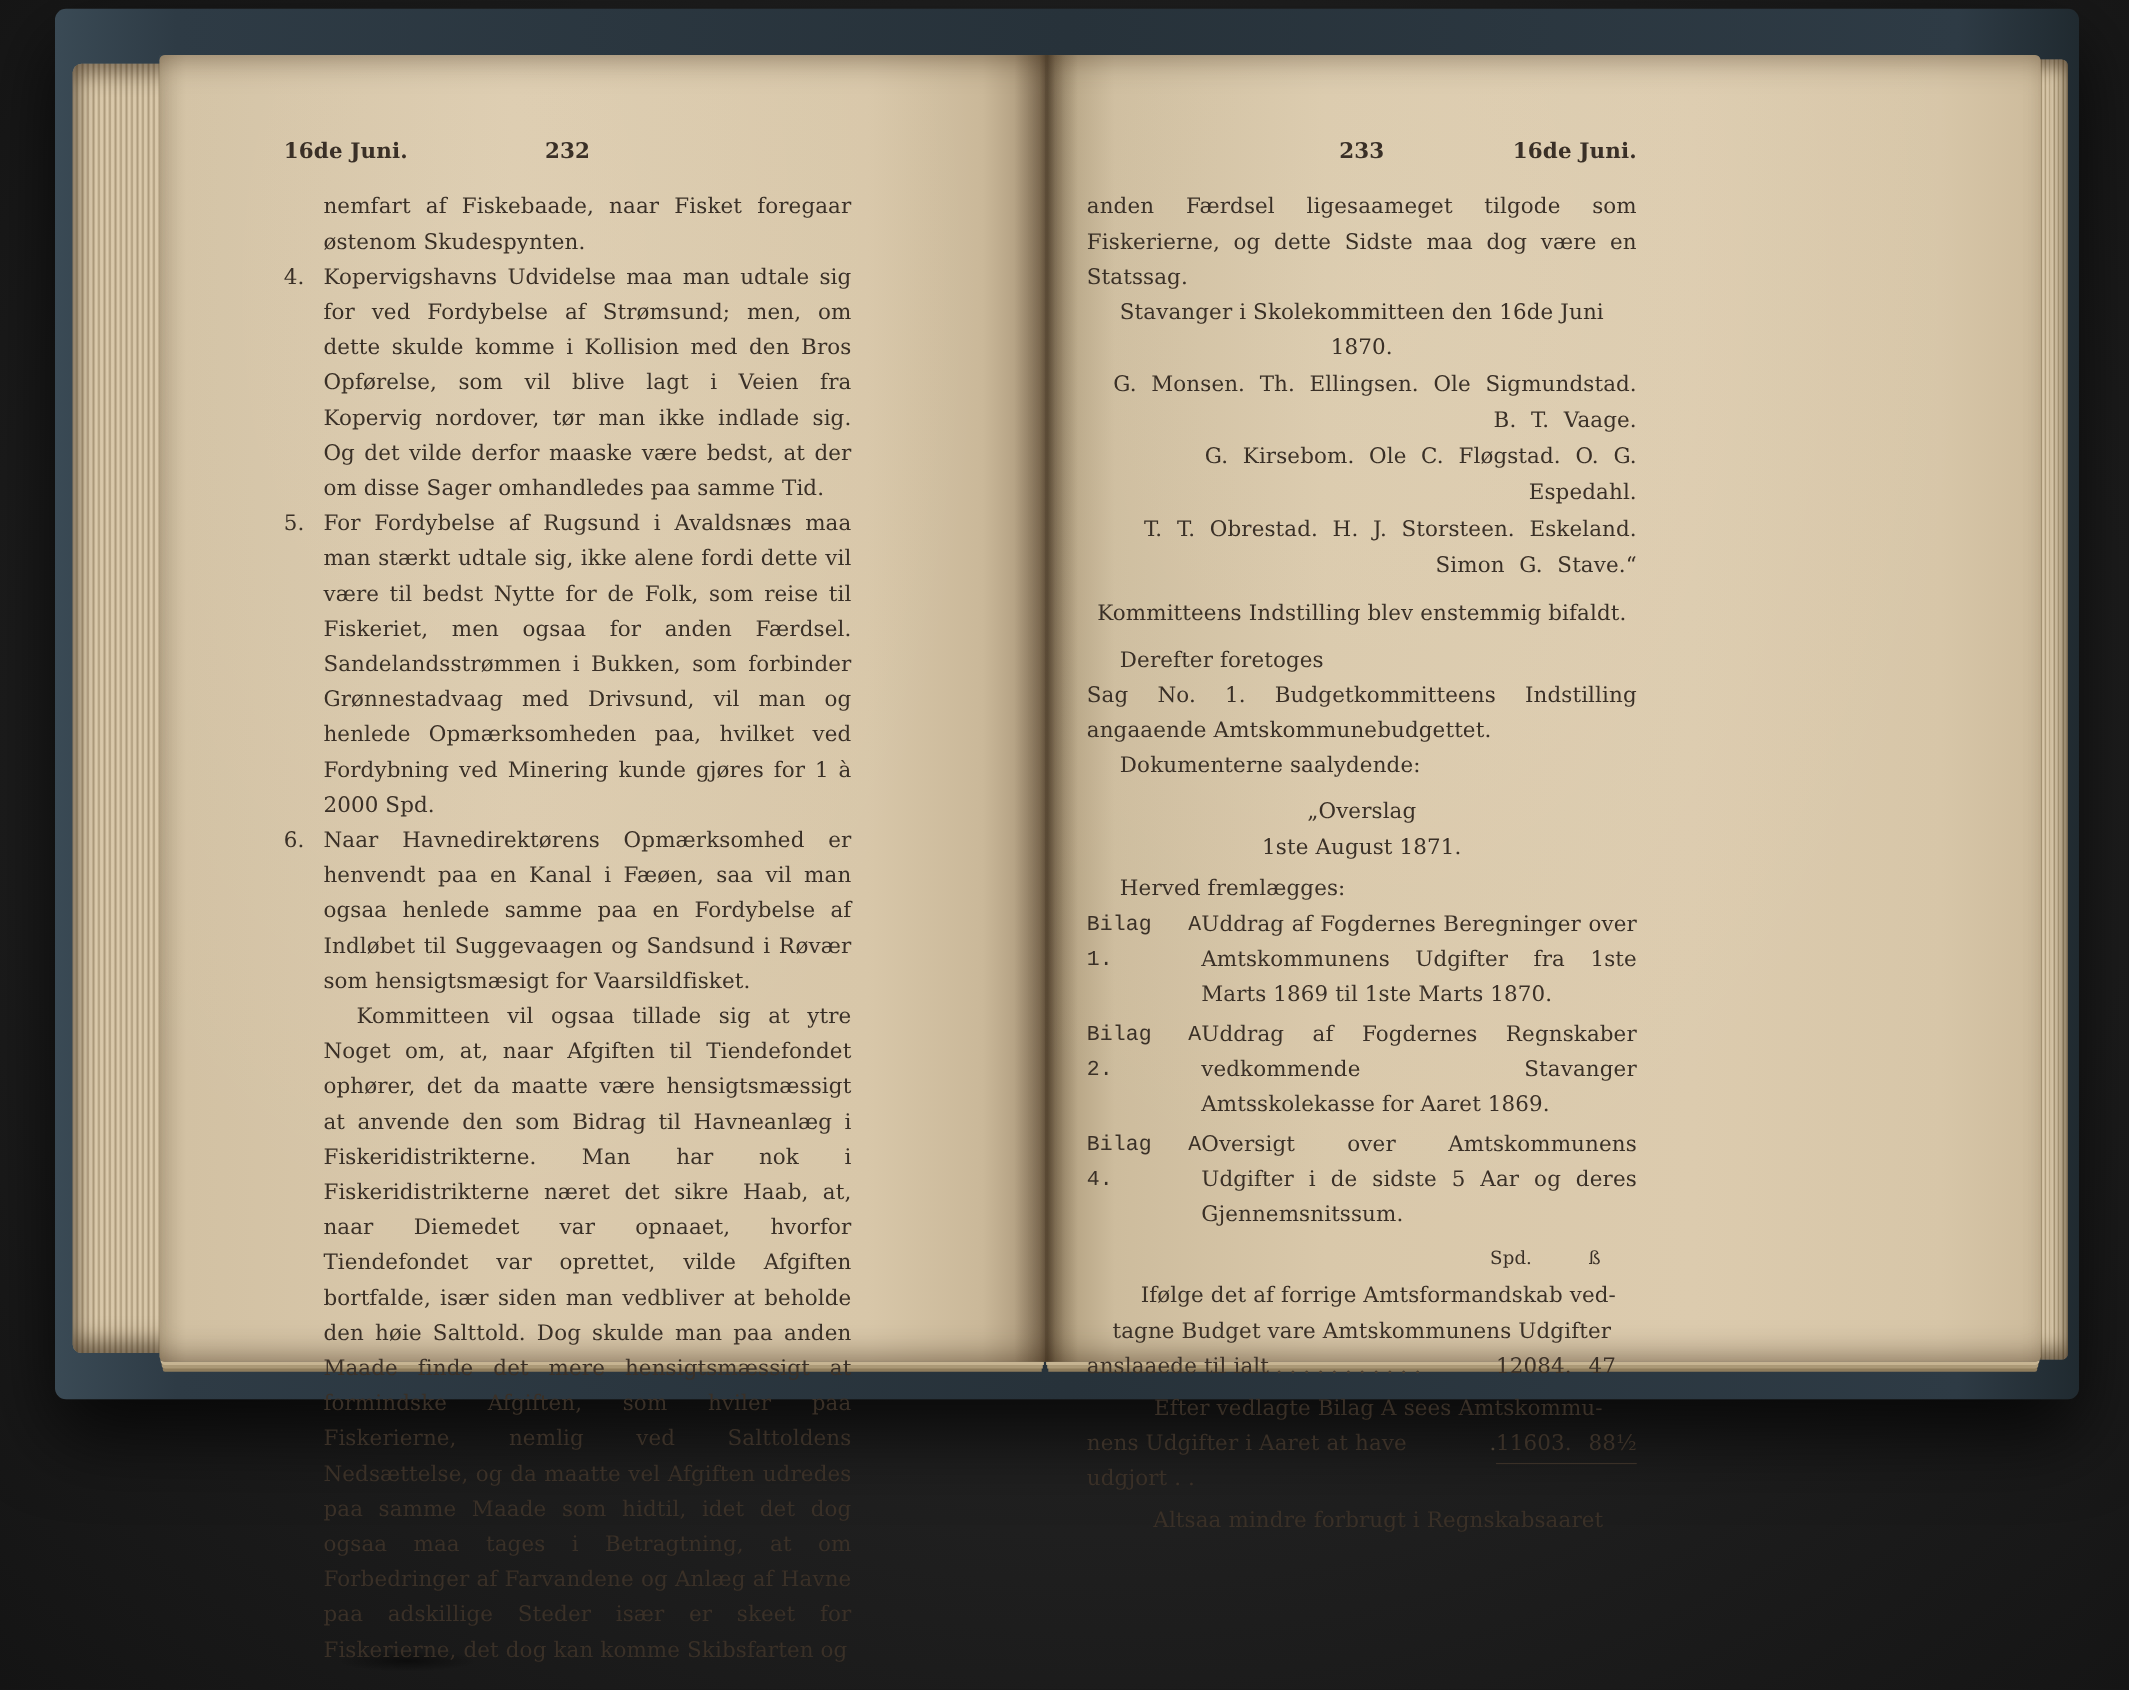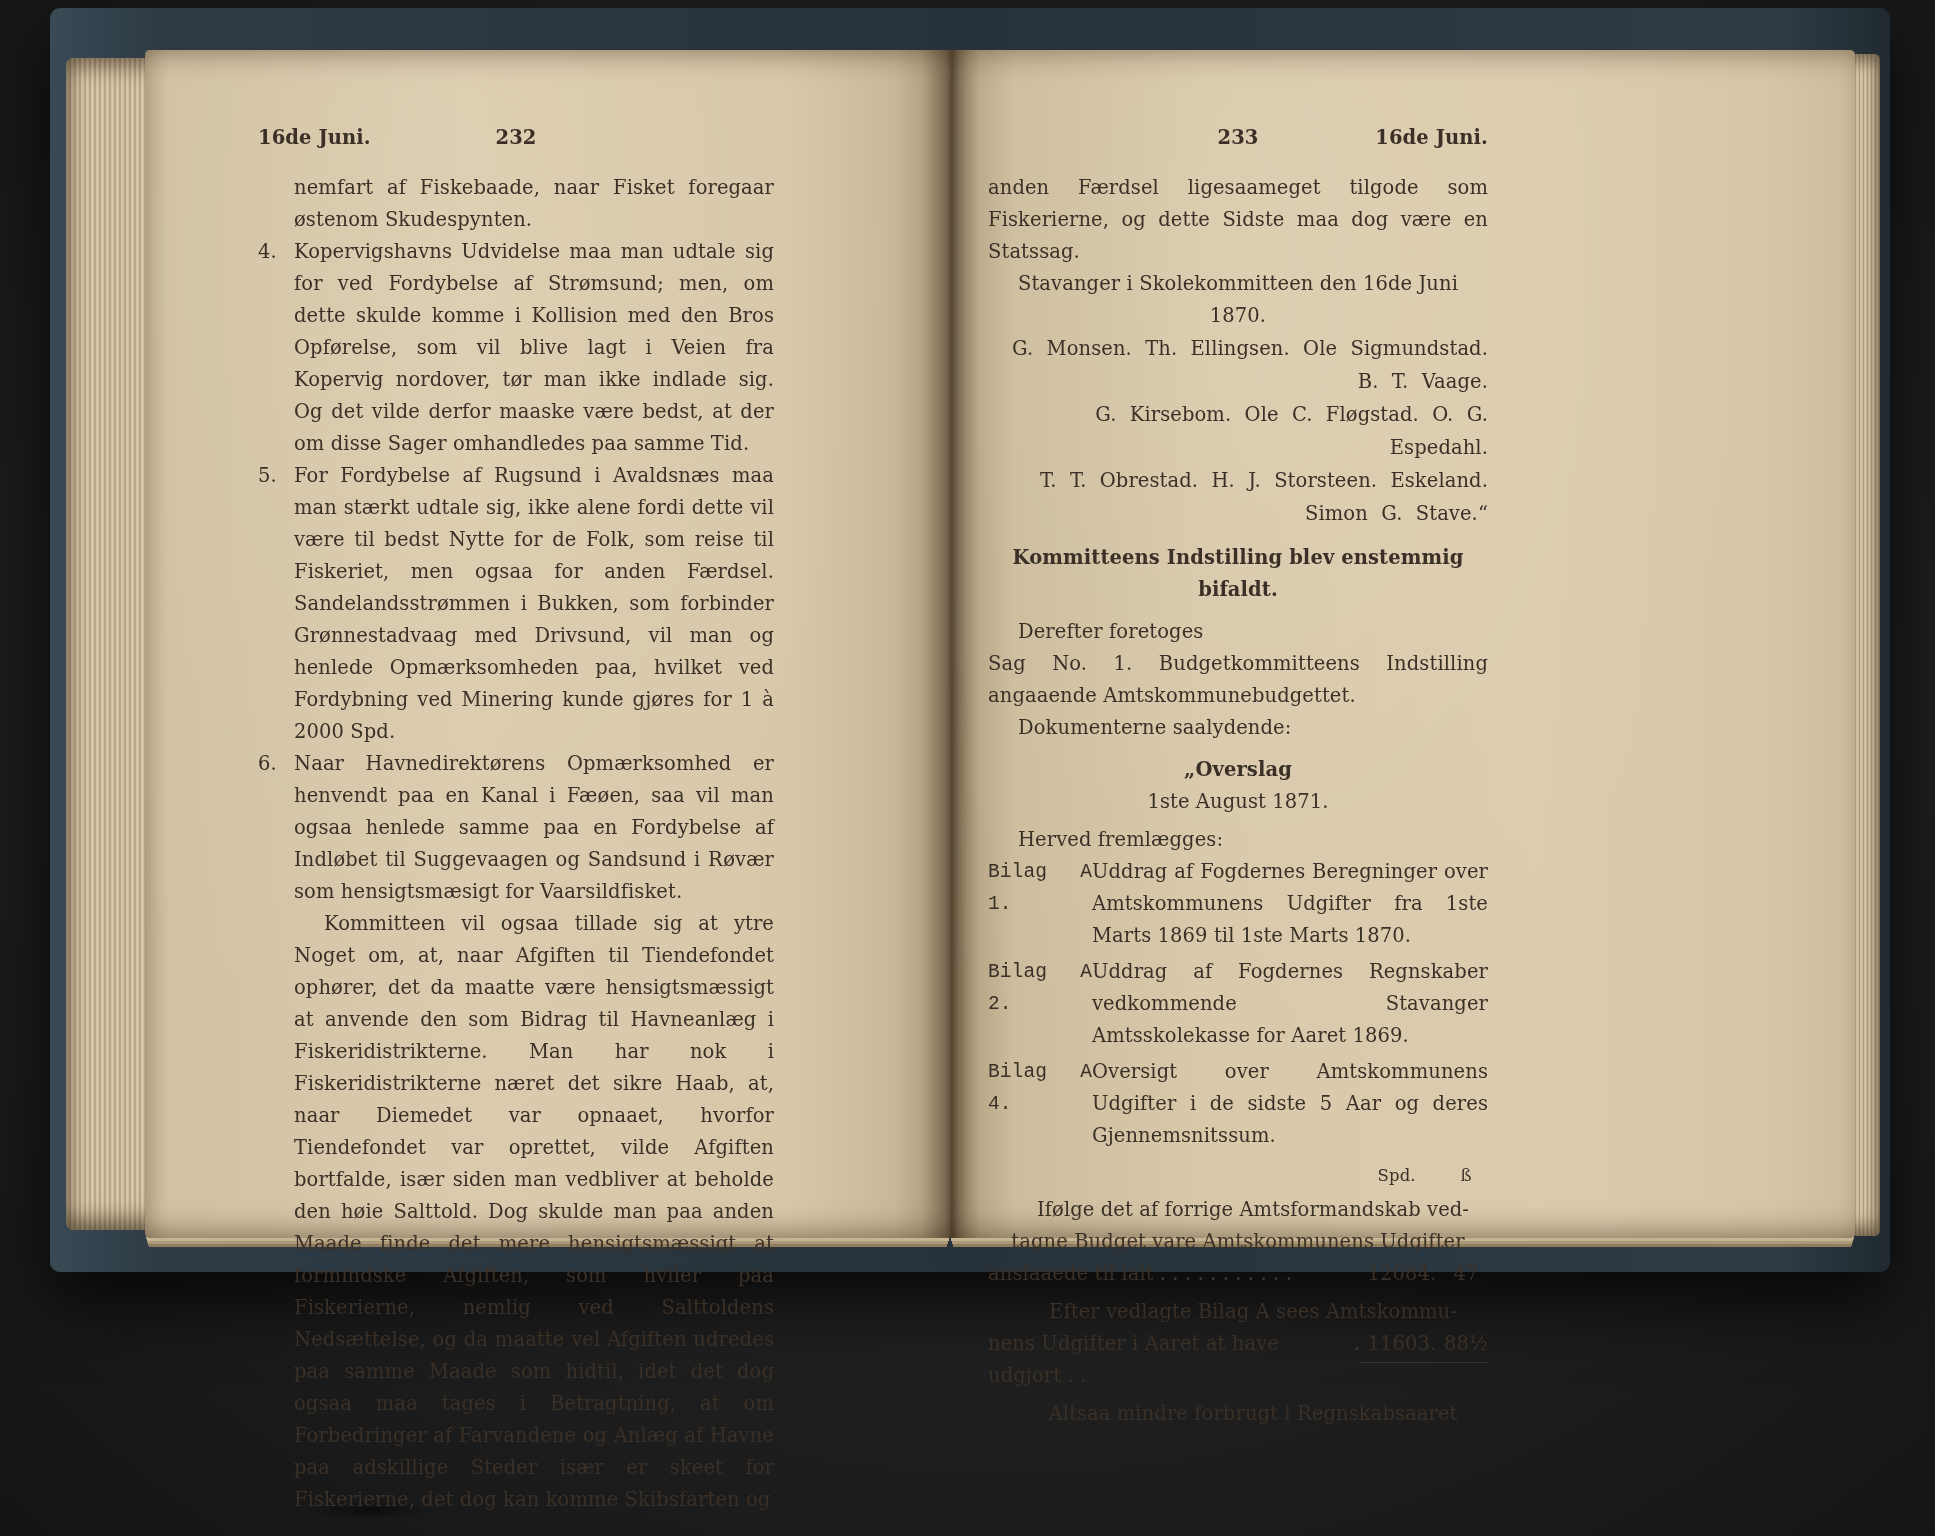--- a/index.html
+++ b/index.html
@@ -97,36 +97,36 @@
   .pg-header .hdr-right{justify-self:end;}
 
   .para{margin:0 0 0 0;}
   .indent{text-indent:30px;}
 
   .list-body{padding-left:36px;position:relative;}
   .item{position:relative;margin:0;}
   .item .num{position:absolute;left:-36px;top:0;}
 
   .center{text-align:center;text-indent:0;}
-  .bold{font-weight:bold;}
+  .bold{font-weight:normal;}
   .sig{word-spacing:7px;text-align:right;line-height:33px;}
   .resolution{margin:12px 0 10px 0;}
   .gap-sm{height:6px;}
   .gap-md{height:10px;}
 
   .bilag{display:flex;margin:0 0 4px 0;}
   .bilag .blabel{flex:0 0 104px;font-family:Liberation Mono, monospace;}
   .bilag .btext{flex:1;text-align:justify;}
 
   .fin-header{text-align:right;font-size:16.5px;margin-top:12px;line-height:24px;}
   .fin-row{margin-top:6px;}
   .fin-line{text-align:center;}
   .fin-last{display:flex;align-items:baseline;text-align:left;}
   .fin-last .dots{flex:1;overflow:hidden;white-space:nowrap;padding:0 6px;color:#4a4034;}
-  .amt{display:inline-block;text-align:center;}
+  .amt{display:inline-block;text-align:left;}
   .amt.spd{width:84px;}
   .amt.ss{width:44px;}
   .amts{white-space:nowrap;}
   .amts.sumline{border-bottom:1.5px solid #3a3027;padding-bottom:2px;}
 </style>
 </head>
 <body>
 
 <div class="scene">
   <div class="book">

